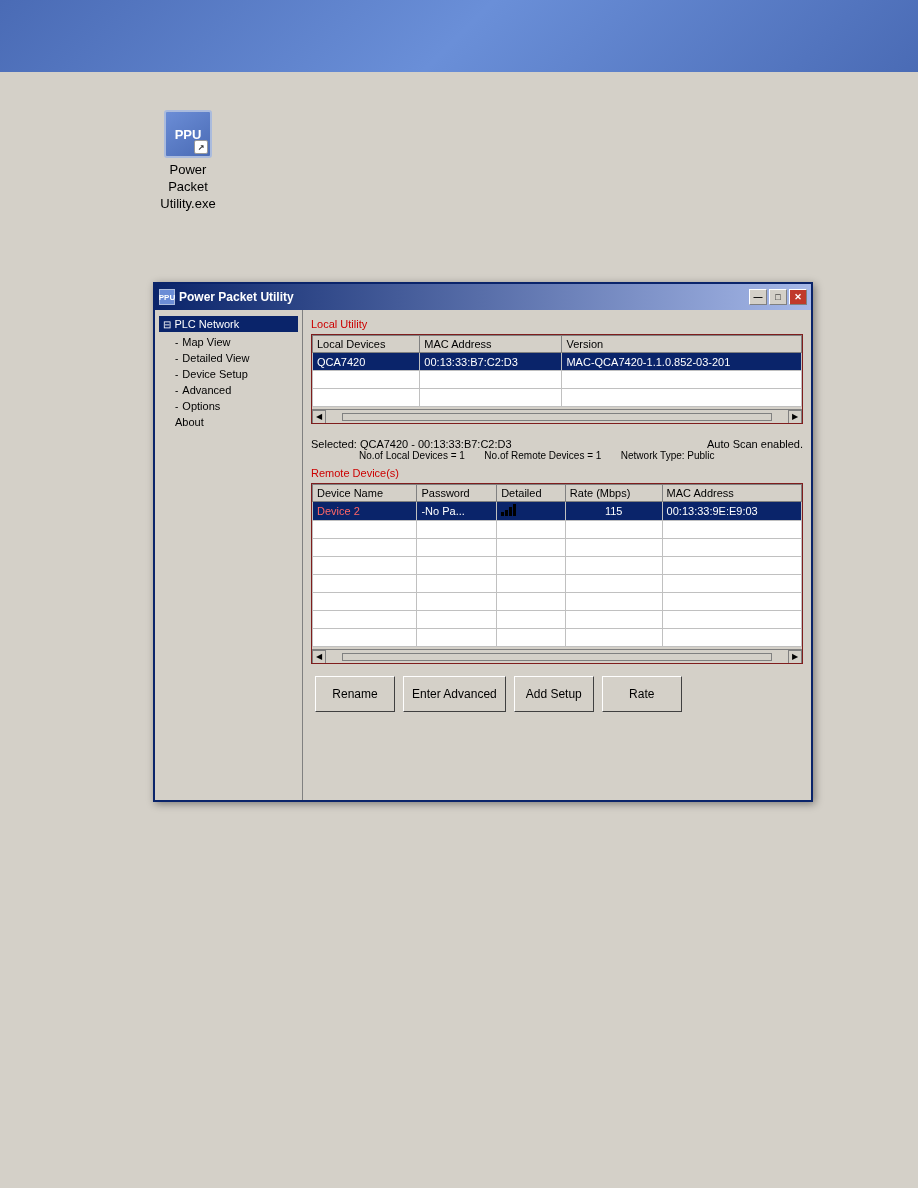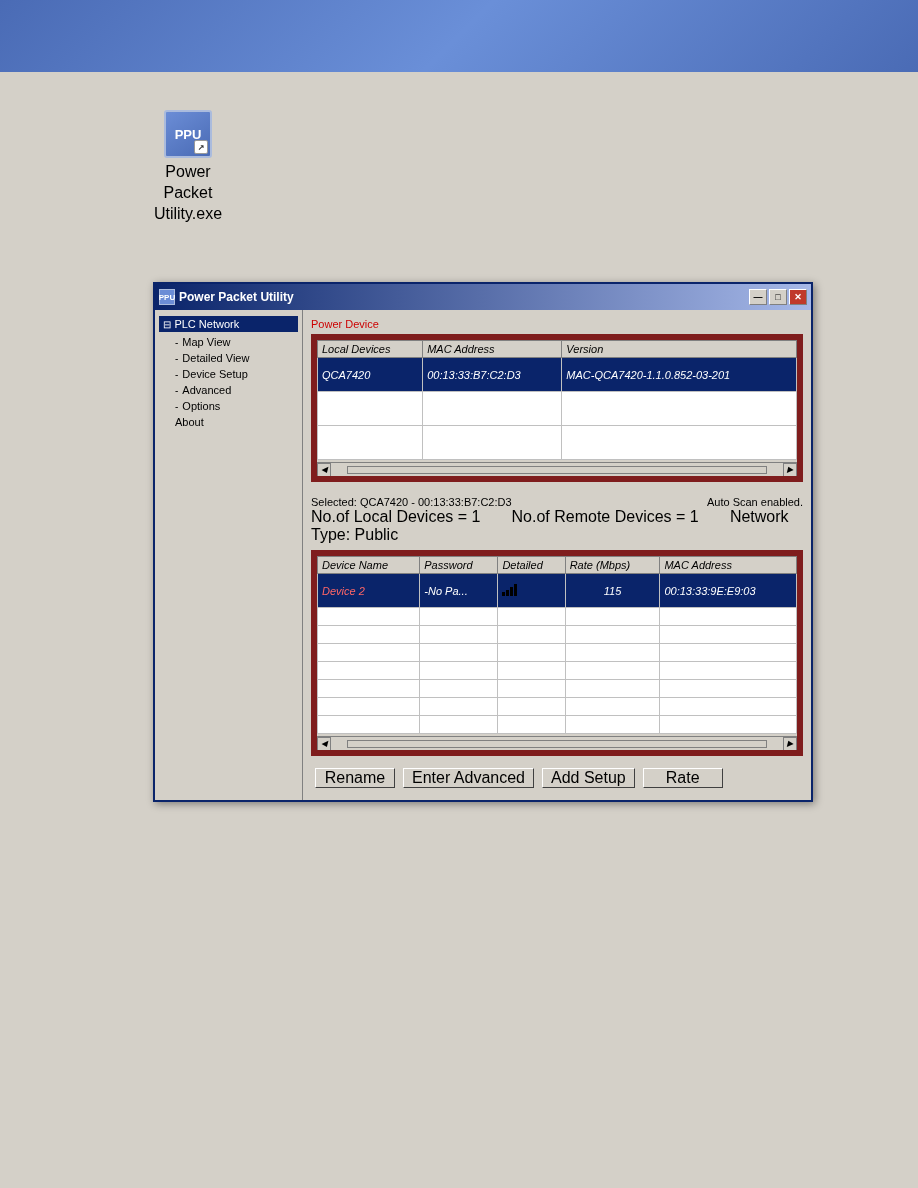--- a/index.html
+++ b/index.html
@@ -58,21 +58,21 @@
       border: 1px solid #999;
       border-radius: 2px;
       display: flex;
       align-items: center;
       justify-content: center;
       font-size: 8px;
       color: #333;
     }
     .desktop-icon .icon-label {
       margin-top: 4px;
-      font-size: 16px;
+      font-size: 13px;
       color: #000;
       text-align: center;
       line-height: 1.3;
     }
 
     
     .app-window {
       position: absolute;
       top: 282px;
       left: 153px;
@@ -215,37 +215,36 @@
       border: 1px solid #808080;
       padding: 2px 4px;
       text-align: left;
       font-weight: normal;
       color: #000;
     }
     .data-table td {
       border: 1px solid #c0c0c0;
       padding: 2px 4px;
       color: #000;
-      height: 34px;
+      height: 18px;
     }
     .data-table tr.selected td {
       background: #0a246a;
       color: white;
     }
     .data-table td.red-text {
       color: #cc0000;
     }
 
     
     .table-container {
-      border: 6px solid #7f1d1d;
+      border: 1px solid #7f1d1d;
       overflow: hidden;
       margin-bottom: 4px;
       position: relative;
-      font-style: italic;
     }
     .table-scrollbar {
       height: 14px;
       background: #d4d0c8;
       border-top: 1px solid #808080;
       display: flex;
       align-items: center;
       justify-content: center;
     }
     .scrollbar-track {
@@ -261,42 +260,43 @@
       height: 14px;
       background: #d4d0c8;
       border: 1px solid #808080;
       display: flex;
       align-items: center;
       justify-content: center;
       font-size: 8px;
       cursor: pointer;
     }
     .status-line-2 {
-      font-size: 16px;
+      font-size: 10px;
       margin-bottom: 6px;
+      margin-left: 48px;
     }
 
     
     .button-row {
       display: flex;
       gap: 8px;
       padding: 8px 4px 0;
       justify-content: flex-start;
     }
     .win-btn {
       min-width: 80px;
-      height: 20px;
+      height: 36px;
       background: #d4d0c8;
       border: 1px solid #000;
       border-top-color: #ffffff;
       border-left-color: #ffffff;
       border-bottom-color: #404040;
       border-right-color: #404040;
       cursor: pointer;
-      font-size: 16px;
+      font-size: 12px;
       padding: 0 8px;
       display: flex;
       align-items: center;
       justify-content: center;
     }
 
     
     .signal-bars {
       display: inline-flex;
       align-items: flex-end;
@@ -380,21 +380,21 @@
         <span class="bullet">-</span>
         <span>Options</span>
       </div>
       <div class="tree-child">
         <span>About</span>
       </div>
     </div>
 
     <div class="main-content">
 
-      <div class="section-label">Power Device</div>
+      <div class="section-label">Local Utility</div>
 
       <div class="table-container">
         <table class="data-table">
           <thead>
             <tr>
               <th>Local Devices</th>
               <th>MAC Address</th>
               <th>Version</th>
             </tr>
           </thead>
@@ -429,20 +429,21 @@
       </div>
 
       <div class="status-line-2">
         <span>No.of Local Devices = 1</span>
         &nbsp;&nbsp;&nbsp;&nbsp;&nbsp;
         <span>No.of Remote Devices = 1</span>
         &nbsp;&nbsp;&nbsp;&nbsp;&nbsp;
         <span>Network Type: Public</span>
       </div>
 
+      <div class="section-label">Remote Device(s)</div>
 
       <div class="table-container">
         <table class="data-table">
           <thead>
             <tr>
               <th>Device Name</th>
               <th>Password</th>
               <th>Detailed</th>
               <th>Rate (Mbps)</th>
               <th>MAC Address</th>

